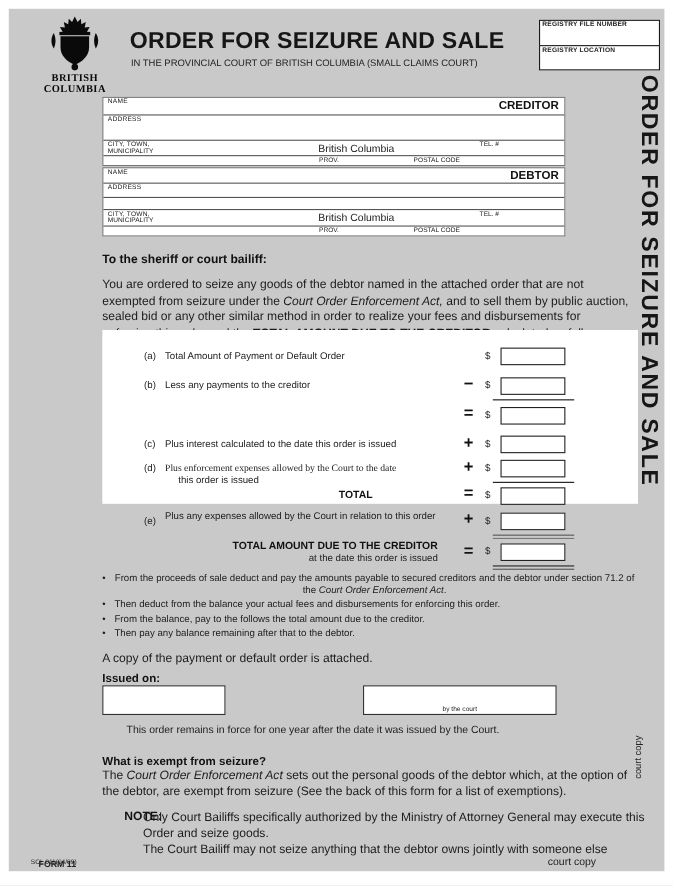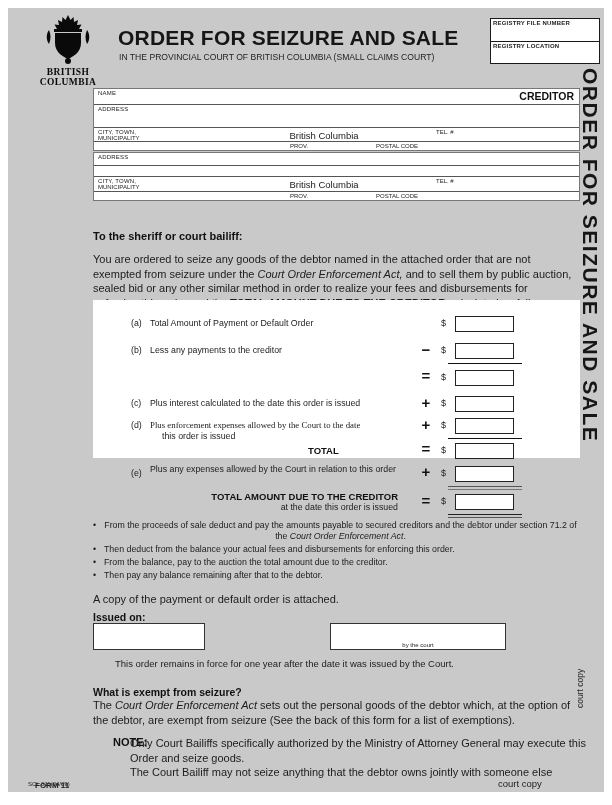--- a/index.html
+++ b/index.html
@@ -13,21 +13,21 @@
   .logo svg { display:block; margin:0 auto; }
   .logo-word { font-family:"Liberation Serif", serif; font-weight:bold; font-size:9.5px; line-height:1.0; letter-spacing:0.4px; color:#0a0a0a; }
   .title { left:110px; top:18px; font-size:21px; font-weight:bold; letter-spacing:0.2px; color:#161616; }
   .subtitle { left:111px; top:44px; font-size:8.6px; color:#222; }
   .registry { left:482px; top:10px; width:110px; }
   .reg-box { border:1px solid #1a1a1a; background:#fff; height:24px; padding:1px 2px; }
   .reg-box + .reg-box { margin-top:-1px; height:23px; }
   .reg-label { font-size:6px; font-weight:bold; color:#222; letter-spacing:0.2px; }
 
   
-  .party { left:85px; width:487px; background:#fff; border:1px solid #777; }
+  .party { left:85px; width:421px; background:#fff; border:1px solid #777; }
   .p-row { position:relative; border-bottom:1px solid #555; }
   .p-row:last-child { border-bottom:none; }
   .flabel { position:absolute; left:4px; top:1px; font-size:6px; color:#222; letter-spacing:0.2px; }
   .flabel2 { position:absolute; left:4px; top:7px; font-size:6px; color:#222; }
   .role { position:absolute; right:5px; top:1px; font-size:10.5px; font-weight:bold; color:#111; }
   .prov-val { position:absolute; left:150px; width:160px; top:2px; text-align:center; font-size:9.5px; color:#222; }
   .tel-label { position:absolute; left:342px; top:1px; font-size:6px; color:#222; }
   .sub-lab-prov { position:absolute; left:196px; top:1px; font-size:6px; color:#222; }
   .sub-lab-postal { position:absolute; left:282px; top:1px; font-size:6px; color:#222; }
 
@@ -113,20 +113,24 @@
         <span class="prov-val">British Columbia</span>
         <span class="tel-label">TEL. #</span>
       </div>
       <div class="p-row" style="height:8px;">
         <span class="sub-lab-prov">PROV.</span>
         <span class="sub-lab-postal">POSTAL CODE</span>
       </div>
     </div>
 
     <div class="abs party" style="top:144px;">
+      <div class="p-row" style="height:14px;">
+        <span class="flabel">NAME</span>
+        <span class="role">DEBTOR</span>
+      </div>
       <div class="p-row" style="height:13px;">
         <span class="flabel">ADDRESS</span>
       </div>
       <div class="p-row" style="height:11px;"></div>
       <div class="p-row" style="height:15px;">
         <span class="flabel">CITY, TOWN,</span>
         <span class="flabel2">MUNICIPALITY</span>
         <span class="prov-val">British Columbia</span>
         <span class="tel-label">TEL. #</span>
       </div>
@@ -196,21 +200,21 @@
       <div class="b-item">
         <span class="b-dot">•</span>
         <span class="b-text"><span>From the proceeds of sale deduct and pay the amounts payable to secured creditors and the debtor under section 71.2 of the </span><span class="it">Court Order Enforcement Act</span><span>.</span></span>
       </div>
       <div class="b-item">
         <span class="b-dot">•</span>
         <span class="b-text">Then deduct from the balance your actual fees and disbursements for enforcing this order.</span>
       </div>
       <div class="b-item">
         <span class="b-dot">•</span>
-        <span class="b-text">From the balance, pay to the auction the total amount due to the creditor.</span>
+        <span class="b-text">From the balance, pay to the follows the total amount due to the creditor.</span>
       </div>
       <div class="b-item">
         <span class="b-dot">•</span>
         <span class="b-text">Then pay any balance remaining after that to the debtor.</span>
       </div>
     </div>
 
     <div class="abs bodytext" style="left:85px; top:584px;">A copy of the payment or default order is attached.</div>
 
     <div class="abs sec-head" style="left:85px; top:603px; font-size:10.5px;">Issued on:</div>

